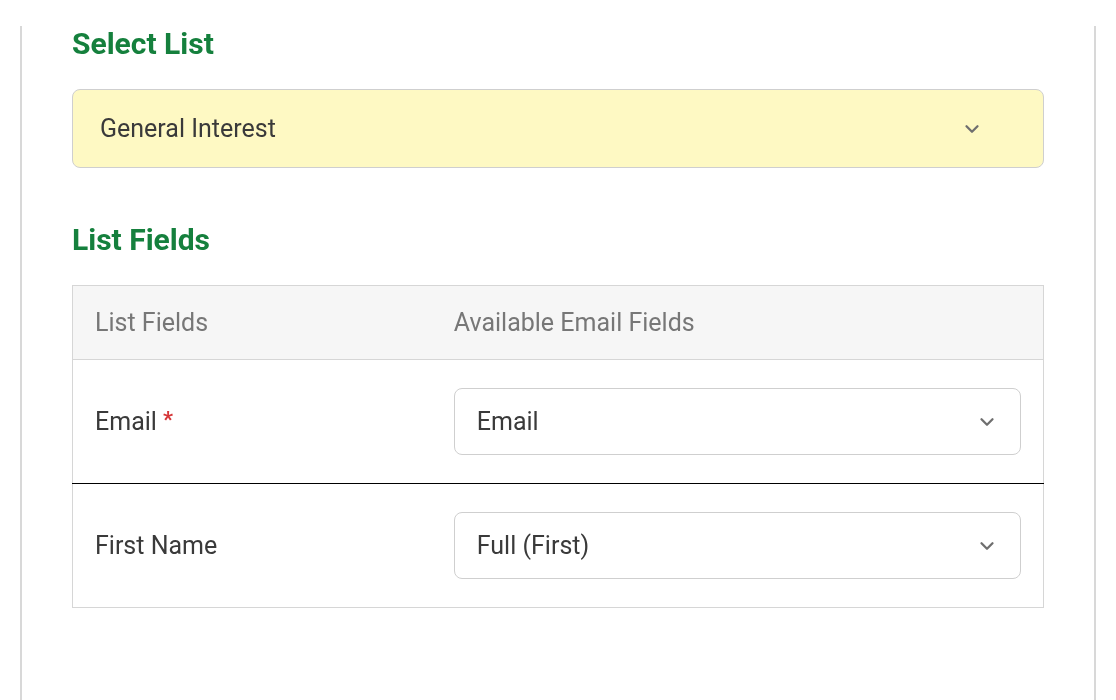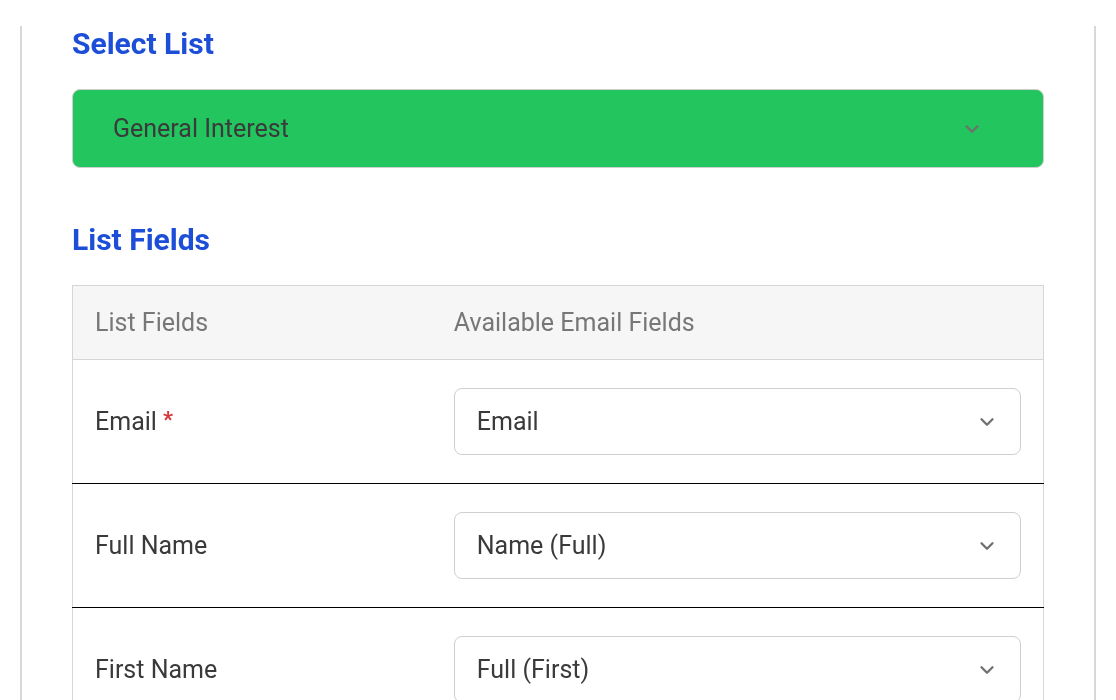--- a/index.html
+++ b/index.html
@@ -17,33 +17,33 @@
     .panel {
       border-left: 2px solid #d8d8d8;
       border-right: 2px solid #d8d8d8;
       margin: 0 20px;
       padding: 0 50px 0 50px;
       height: 700px;
     }
     .section-heading {
       font-size: 30px;
       font-weight: 700;
-      color: #1d4ed8;
+      color: #15803d;
       margin-top: 26px;
       margin-bottom: 28px;
     }
     .section-heading.first {
       margin-top: 26px;
     }
     .select {
       width: 100%;
       border: 1px solid #cfcfcf;
       border-radius: 8px;
-      background: #22c55e;
-      padding: 24px 60px 24px 40px;
+      background: #fef9c3;
+      padding: 24px 60px 24px 27px;
       font-size: 25px;
       color: #3a3a3a;
       cursor: pointer;
       display: flex;
       align-items: center;
       justify-content: space-between;
     }
     .select .label {
       flex: 1;
     }
@@ -143,35 +143,20 @@
             <span class="chevron">
               <svg viewBox="0 0 24 24" fill="none" stroke="#6f6f6f" stroke-width="2.5" stroke-linecap="round" stroke-linejoin="round">
                   <polyline points="6 9 12 15 18 9"></polyline>
                 </svg>
             </span>
           </div>
         </td>
       </tr>
       <tr>
         <td>
-          <span>Full Name</span>
-        </td>
-        <td>
-          <div class="row-select">
-            <span>Name (Full)</span>
-            <span class="chevron">
-              <svg viewBox="0 0 24 24" fill="none" stroke="#6f6f6f" stroke-width="2.5" stroke-linecap="round" stroke-linejoin="round">
-                  <polyline points="6 9 12 15 18 9"></polyline>
-                </svg>
-            </span>
-          </div>
-        </td>
-      </tr>
-      <tr>
-        <td>
           <span>First Name</span>
         </td>
         <td>
           <div class="row-select">
             <span>Full (First)</span>
             <span class="chevron">
               <svg viewBox="0 0 24 24" fill="none" stroke="#6f6f6f" stroke-width="2.5" stroke-linecap="round" stroke-linejoin="round">
                   <polyline points="6 9 12 15 18 9"></polyline>
                 </svg>
             </span>

